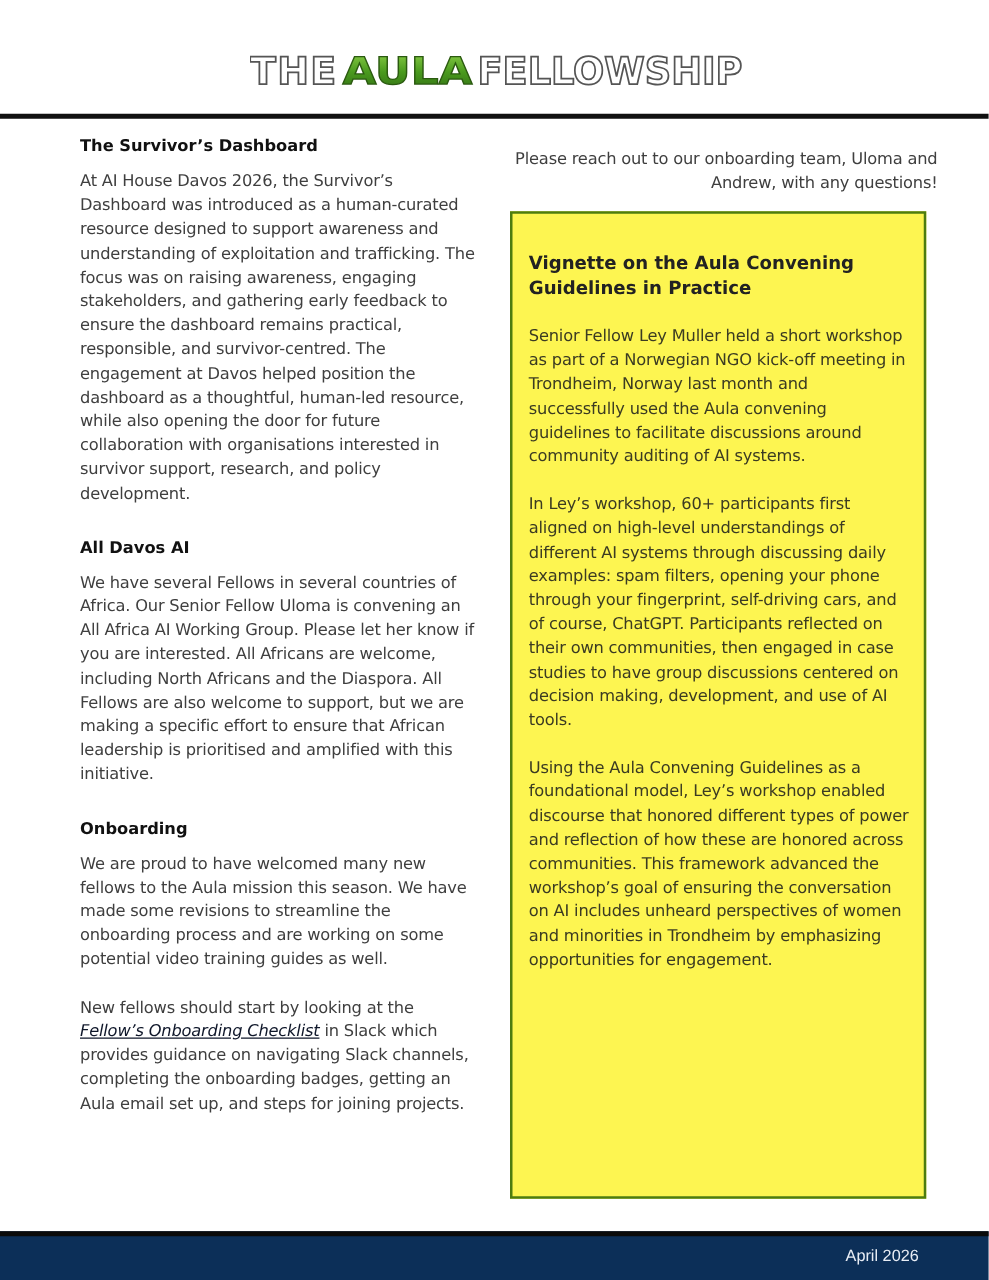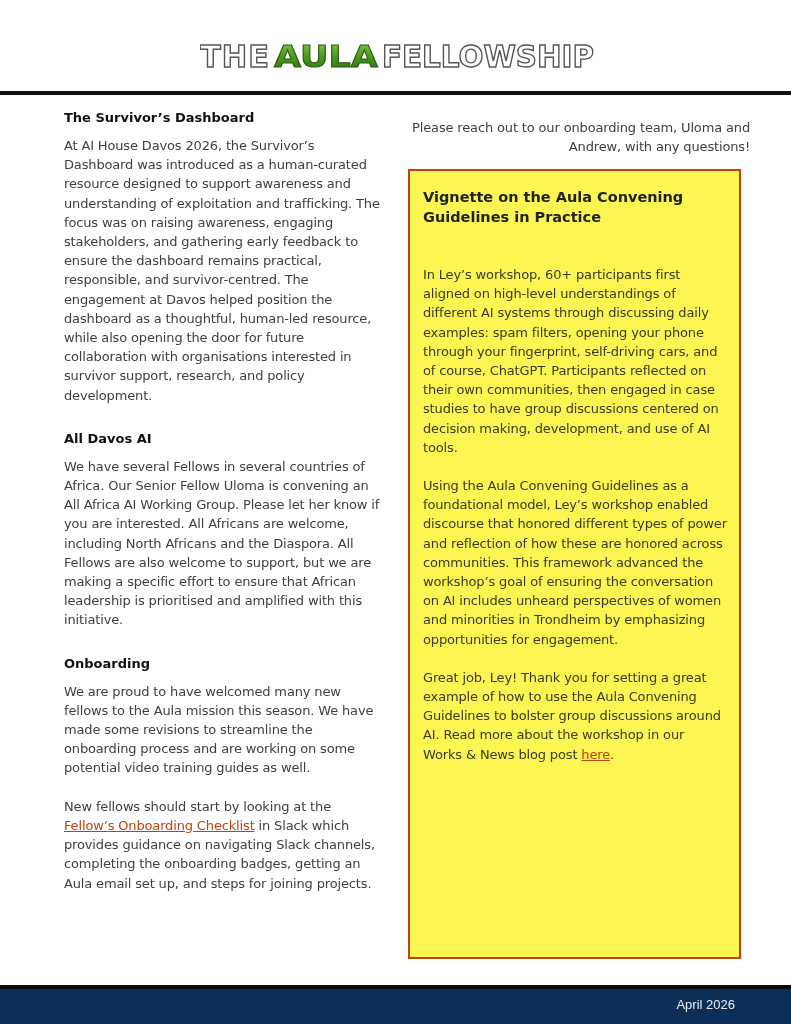--- a/index.html
+++ b/index.html
@@ -29,25 +29,25 @@
     font-family: "DejaVu Sans", sans-serif;
     font-weight: bold; font-size: 13px; color: #111;
     margin: 0 0 8px 0; line-height: 20px;
   }
   p {
     margin: 0; font-size: 13px; line-height: 19.2px; color: #3f3f3f;
     letter-spacing: -0.15px;
   }
   .gap-section { height: 24px; }
   .gap-para { height: 19px; }
-  a.link { color: #c2410c; text-decoration: underline; }
+  a.link { color: #0f172a; text-decoration: underline; font-style: italic; }
   .vignette {
     position: absolute; left: 408px; top: 169px; width: 333px; height: 790px;
-    background: #fdf551; border: 2px solid #c2410c; box-sizing: border-box;
-    padding: 16px 12px 10px 13px;
+    background: #fdf551; border: 2px solid #4d7c0f; box-sizing: border-box;
+    padding: 30px 12px 10px 13px;
   }
   .vignette h3 {
     margin: 0 0 19px 0; font-size: 14.5px; line-height: 20px; font-weight: bold; color: #222;
   }
   .vignette p { color: #3b3b22; }
   .footer {
     position: absolute; left: 0; top: 985px; width: 791px; height: 39px;
     background: #0c2f58; border-top: 4px solid #0a0a0a; box-sizing: border-box; text-align: right;
   }
   .footer-date {
@@ -94,23 +94,23 @@
     <p><span>New fellows should start by looking at the </span><a class="link" href="#">Fellow’s Onboarding Checklist</a><span> in Slack which provides guidance on navigating Slack channels, completing the onboarding badges, getting an Aula email set up, and steps for joining projects.</span></p>
   </section>
 </div>
 
 <div class="col-right">
   <p>Please reach out to our onboarding team, Uloma and Andrew, with any questions!</p>
 </div>
 
 <div class="vignette">
   <h3>Vignette on the Aula Convening Guidelines in Practice</h3>
+  <p>Senior Fellow Ley Muller held a short workshop as part of a Norwegian NGO kick-off meeting in Trondheim, Norway last month and successfully used the Aula convening guidelines to facilitate discussions around community auditing of AI systems.</p>
   <div class="gap-para"></div>
   <p>In Ley’s workshop, 60+ participants first aligned on high-level understandings of different AI systems through discussing daily examples: spam filters, opening your phone through your fingerprint, self-driving cars, and of course, ChatGPT. Participants reflected on their own communities, then engaged in case studies to have group discussions centered on decision making, development, and use of AI tools.</p>
   <div class="gap-para"></div>
   <p>Using the Aula Convening Guidelines as a foundational model, Ley’s workshop enabled discourse that honored different types of power and reflection of how these are honored across communities. This framework advanced the workshop’s goal of ensuring the conversation on AI includes unheard perspectives of women and minorities in Trondheim by emphasizing opportunities for engagement.</p>
   <div class="gap-para"></div>
-  <p><span>Great job, Ley! Thank you for setting a great example of how to use the Aula Convening Guidelines to bolster group discussions around AI. Read more about the workshop in our Works &amp; News blog post </span><a class="link" href="#">here</a><span>.</span></p>
 </div>
 
 <div class="footer">
   <span class="footer-date">April 2026</span>
 </div>
 
 </body></html>

